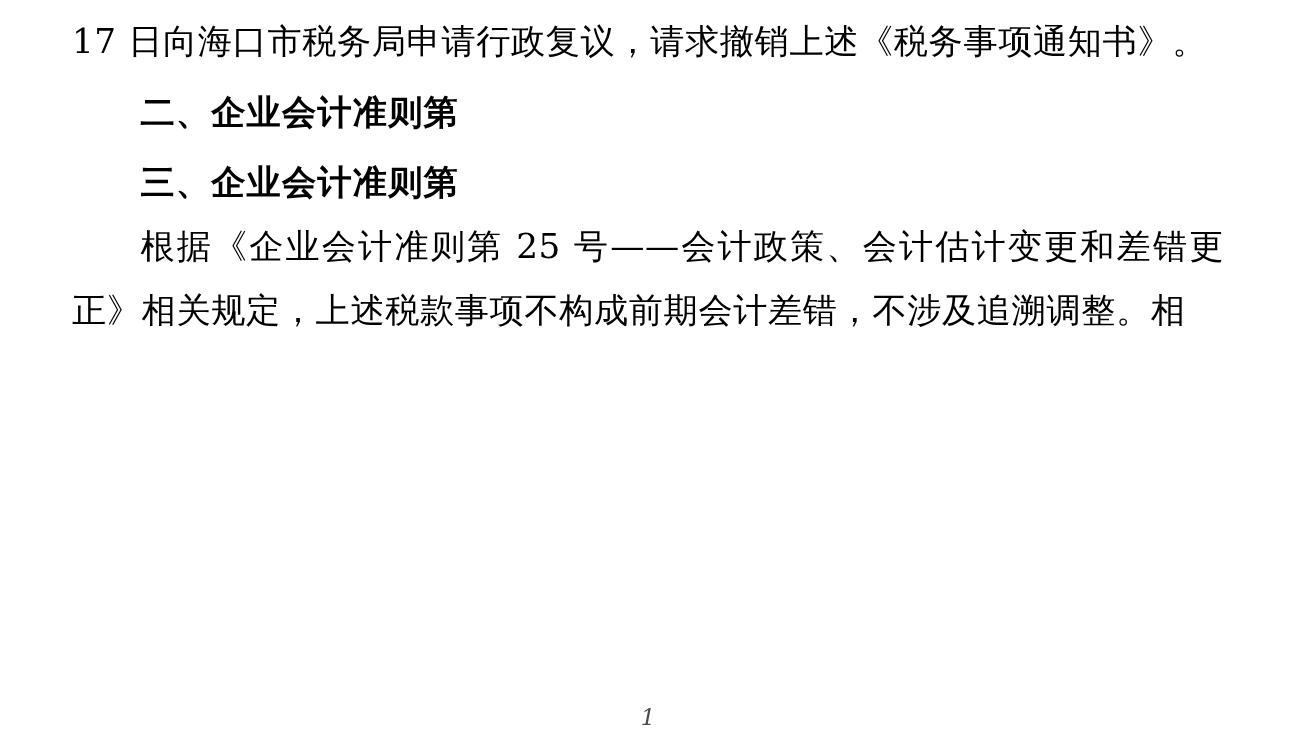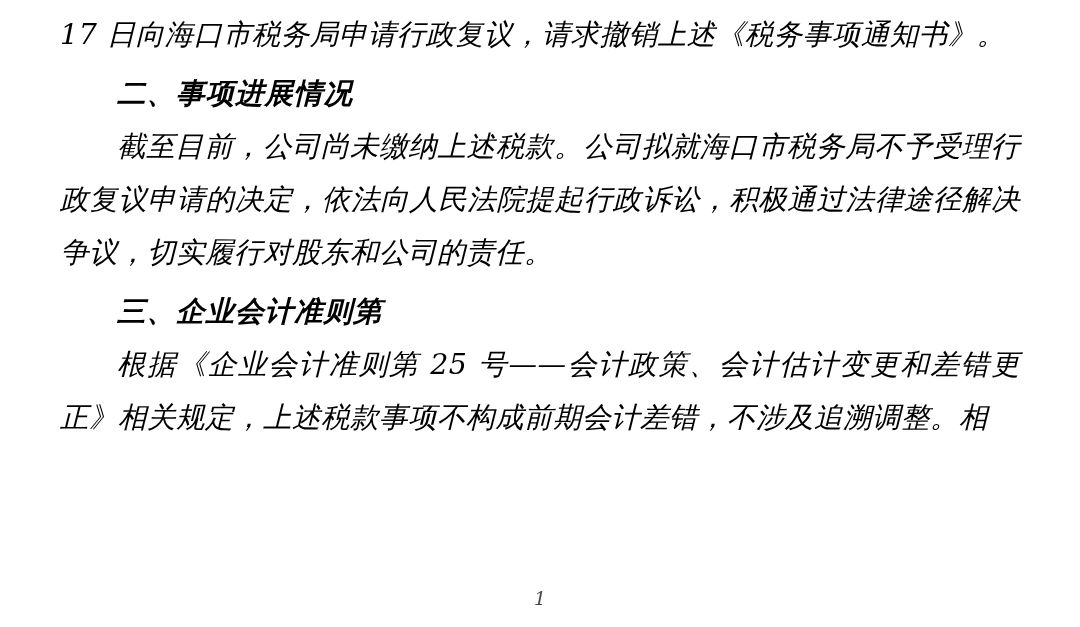--- a/index.html
+++ b/index.html
@@ -17,21 +17,20 @@
   .page {
     position: relative;
     width: 1080px;
     height: 627px;
     box-sizing: border-box;
     padding: 0 60px;
     background: #ffffff;
   }
   .doc-body {
     padding-top: 8px;
-    font-style: italic;
   }
   .para {
     font-size: 28.5px;
     line-height: 53px;
     letter-spacing: 0.5px;
     text-align: justify;
     text-justify: inter-ideograph;
     margin: 0;
     font-weight: 500;
   }
@@ -65,23 +64,22 @@
 <body>
 
 <div class="page">
   <div class="doc-body">
 
     <p class="para">17 日向海口市税务局申请行政复议，请求撤销上述《税务事项通知书》。</p>
 
 
     <div class="spacer-sm"></div>
 
-    <p class="heading">二、事项进展情况</p>
+    <p class="heading">二、企业会计准则第</p>
 
-    <p class="para indent">截至目前，公司尚未缴纳上述税款。公司拟就海口市税务局不予受理行政复议申请的决定，依法向人民法院提起行政诉讼，积极通过法律途径解决争议，切实履行对股东和公司的责任。</p>
 
     <div class="spacer-sm"></div>
 
     <p class="heading">三、企业会计准则第</p>
 
     <p class="para indent">根据《企业会计准则第 25 号——会计政策、会计估计变更和差错更正》相关规定，上述税款事项不构成前期会计差错，不涉及追溯调整。相</p>
 
   </div>
 
   <div class="page-number">1</div>

